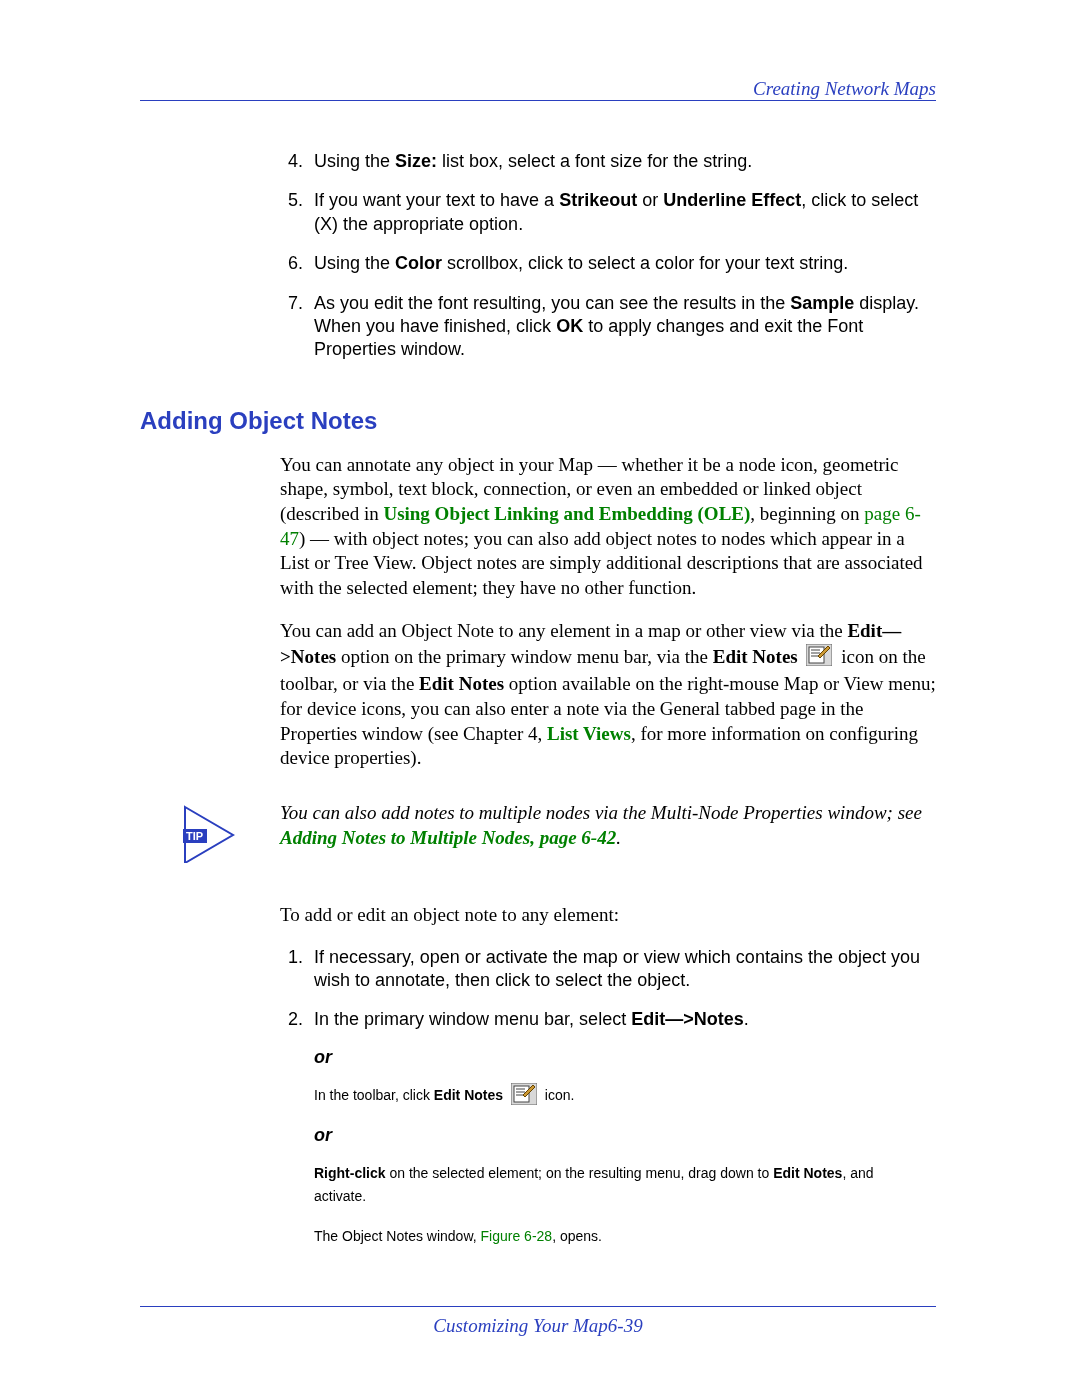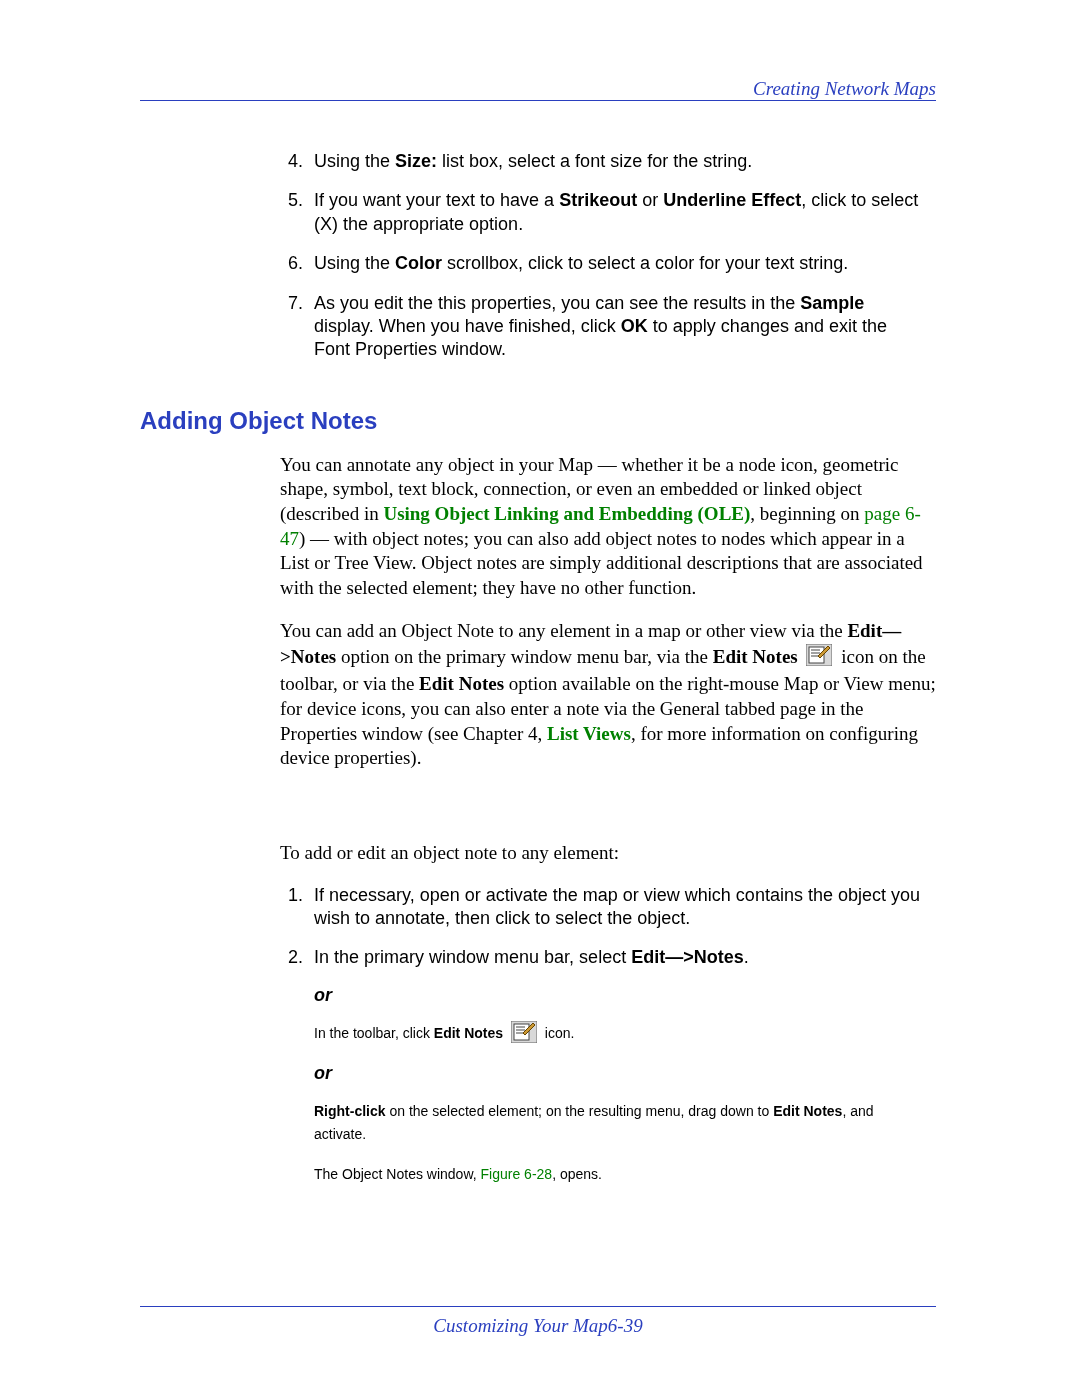--- a/index.html
+++ b/index.html
@@ -127,21 +127,21 @@
       <li>
         <span>Using the </span><span class="bold">Size:</span><span> list box, select a font size for the string.</span>
       </li>
       <li>
         <span>If you want your text to have a </span><span class="bold">Strikeout</span><span> or </span><span class="bold">Underline Effect</span><span>, click to select (X) the appropriate option.</span>
       </li>
       <li>
         <span>Using the </span><span class="bold">Color</span><span> scrollbox, click to select a color for your text string.</span>
       </li>
       <li>
-        <span>As you edit the this properties, you can see the results in the </span><span class="bold">Sample</span><span> display. When you have finished, click </span><span class="bold">OK</span><span> to apply changes and exit the Font Properties window.</span>
+        <span>As you edit the font resulting, you can see the results in the </span><span class="bold">Sample</span><span> display. When you have finished, click </span><span class="bold">OK</span><span> to apply changes and exit the Font Properties window.</span>
       </li>
     </ol>
 
 
     <h2 class="section">Adding Object Notes</h2>
 
     <p class="serif-para">
       <span>You can annotate any object in your Map — whether it be a node icon, geometric shape, symbol, text block, connection, or even an embedded or linked object (described in </span><a class="link-green">Using Object Linking and Embedding (OLE)</a><span>, beginning on </span><a class="page-ref">page 6-47</a><span>) — with object notes; you can also add object notes to nodes which appear in a List or Tree View. Object notes are simply additional descriptions that are associated with the selected element; they have no other function.</span>
     </p>
 
@@ -154,20 +154,31 @@
           <line x1="5" y1="6" x2="14" y2="6" stroke="#444" stroke-width="1"></line>
           <line x1="5" y1="9" x2="14" y2="9" stroke="#444" stroke-width="1"></line>
           <line x1="5" y1="12" x2="14" y2="12" stroke="#444" stroke-width="1"></line>
           <path d="M22 2 L24 4 L14 14 L12 12 Z" fill="#cc9933" stroke="#664400"></path>
         </svg>
       </span>
       <span> icon on the toolbar, or via the </span><span class="bold">Edit Notes</span><span> option available on the right-mouse Map or View menu; for device icons, you can also enter a note via the General tabbed page in the Properties window (see Chapter 4, </span><a class="link-green">List Views</a><span>, for more information on configuring device properties).</span>
     </p>
 
     <div class="tip-row">
+      <div class="tip-icon-wrap">
+        <svg width="54" height="58" viewBox="0 0 54 58">
+          <polygon points="2,2 50,30 2,58" fill="none" stroke="#2a3fbf" stroke-width="2"></polygon>
+          <text x="5" y="36" font-family="Arial" font-size="10" font-weight="bold" fill="#ffffff" stroke="none"></text>
+          <rect x="0" y="24" width="24" height="14" fill="#2a3fbf"></rect>
+          <text x="3" y="35" font-family="Arial" font-size="11" font-weight="bold" fill="#ffffff">TIP</text>
+        </svg>
+      </div>
+      <div class="tip-text">
+        <span>You can also add notes to multiple nodes via the Multi-Node Properties window; see </span><a class="tip-link">Adding Notes to Multiple Nodes</a><span class="tip-link">, </span><a class="tip-link">page 6-42</a><span>.</span>
+      </div>
     </div>
 
     <p class="serif-para">To add or edit an object note to any element:</p>
 
     <ol class="steps">
       <li>If necessary, open or activate the map or view which contains the object you wish to annotate, then click to select the object.</li>
       <li>
         <span>In the primary window menu bar, select </span><span class="bold">Edit—&gt;Notes</span><span>.</span>
         <span class="or">or</span>
         <span class="sans">

